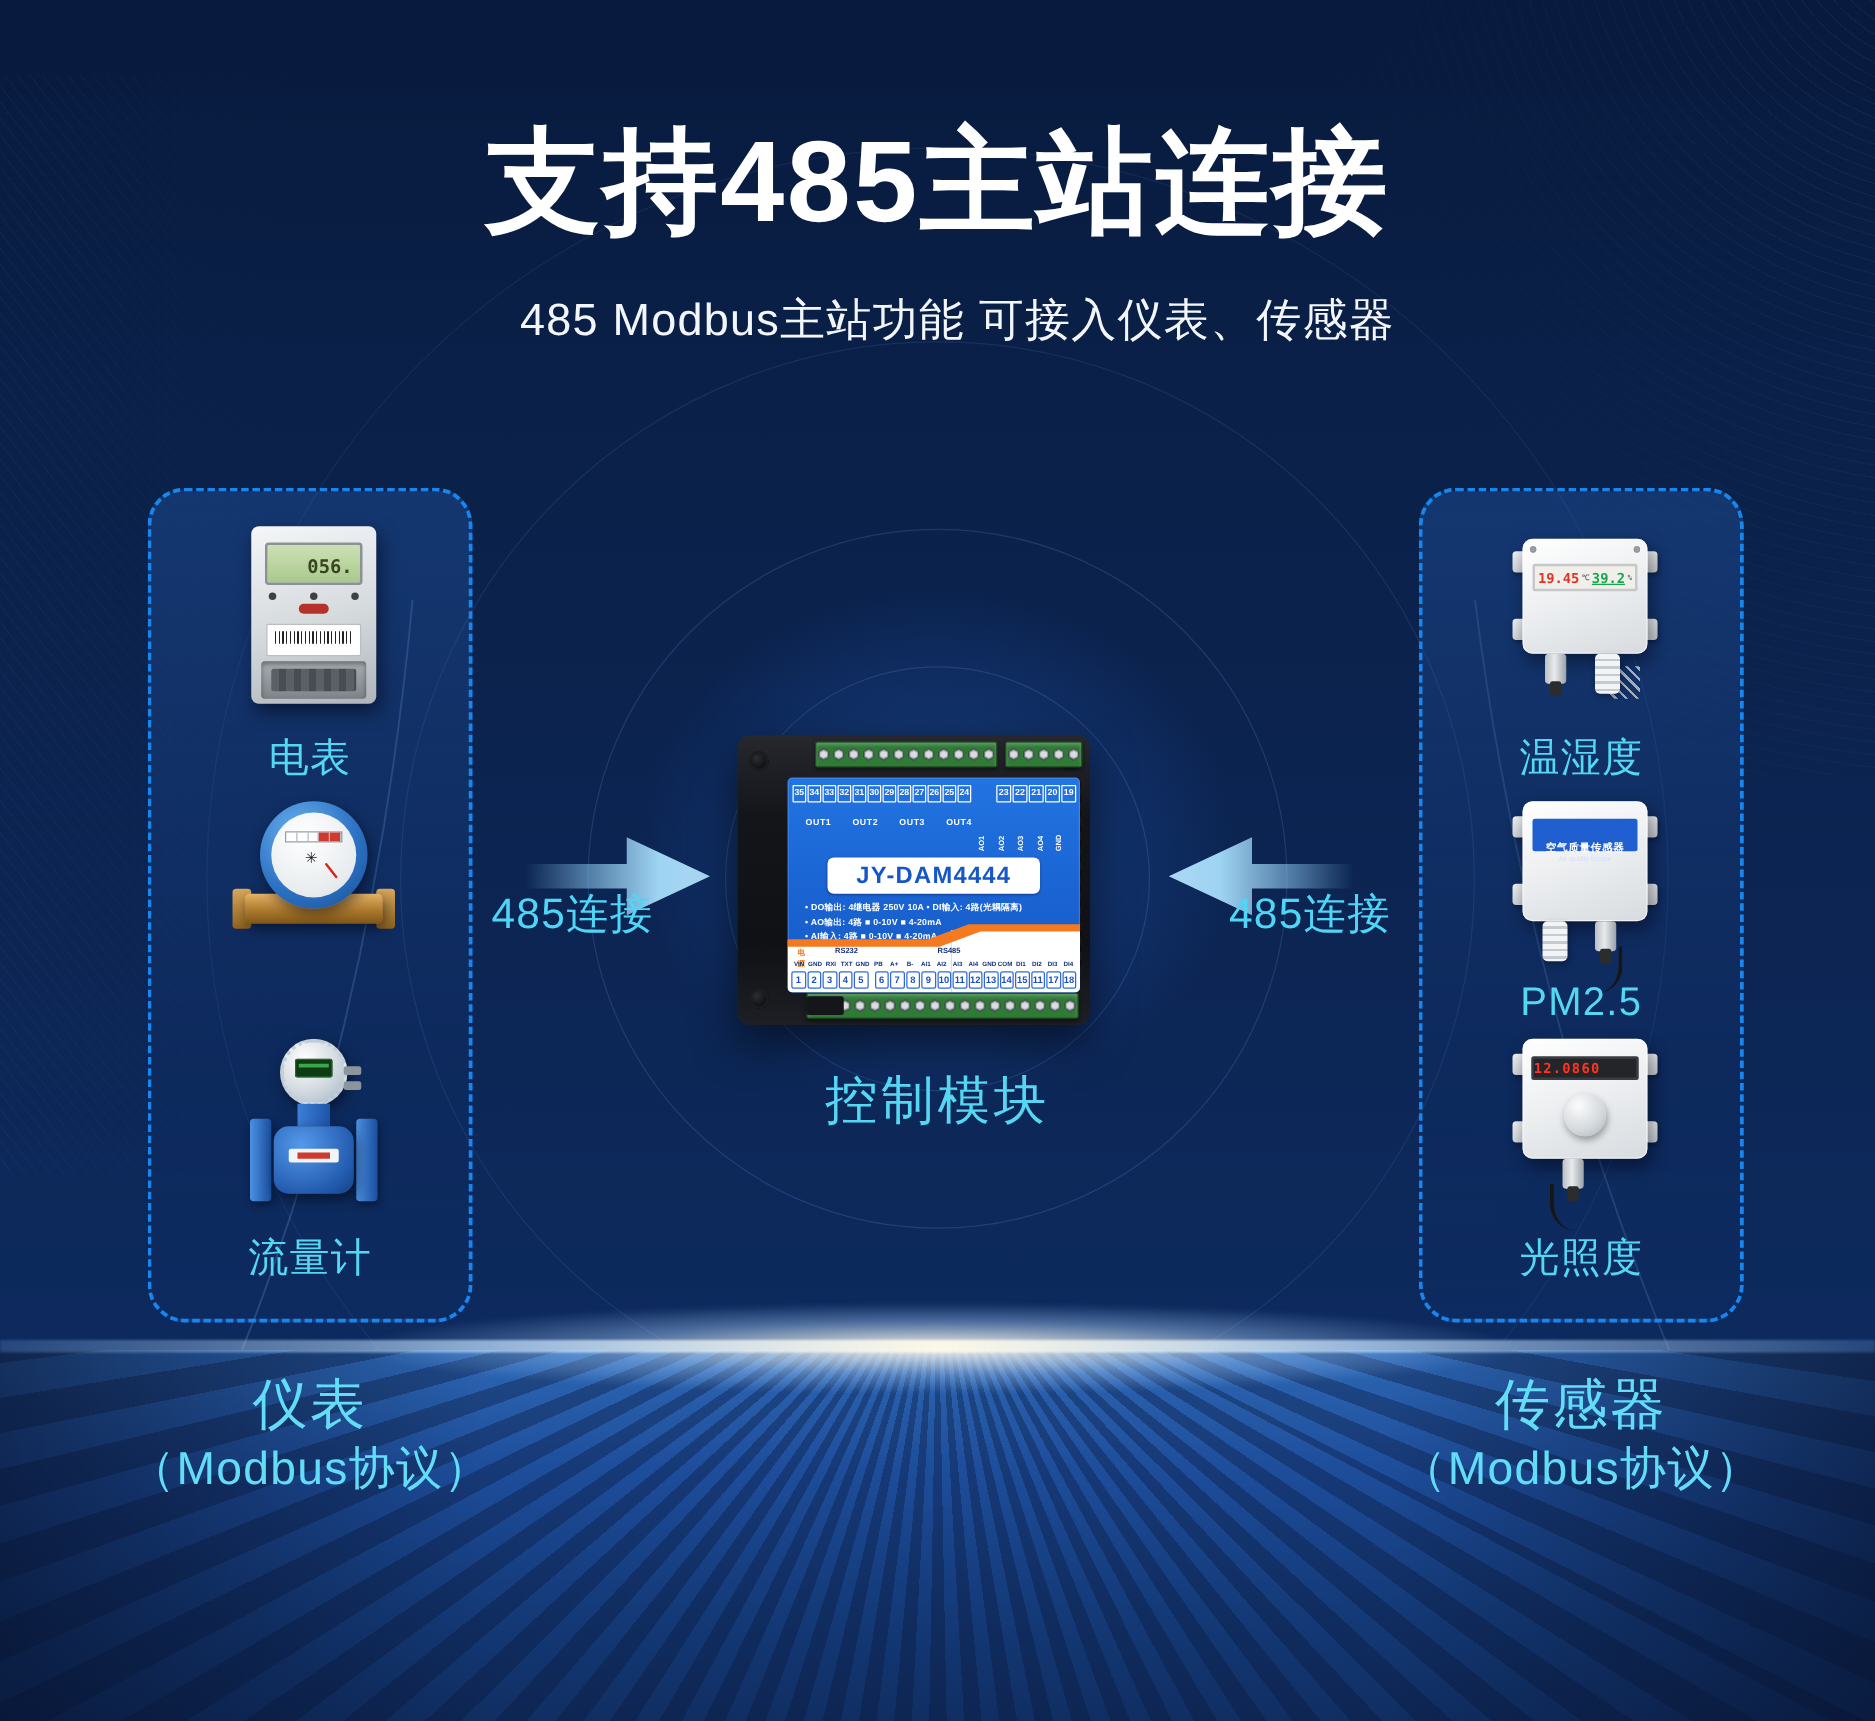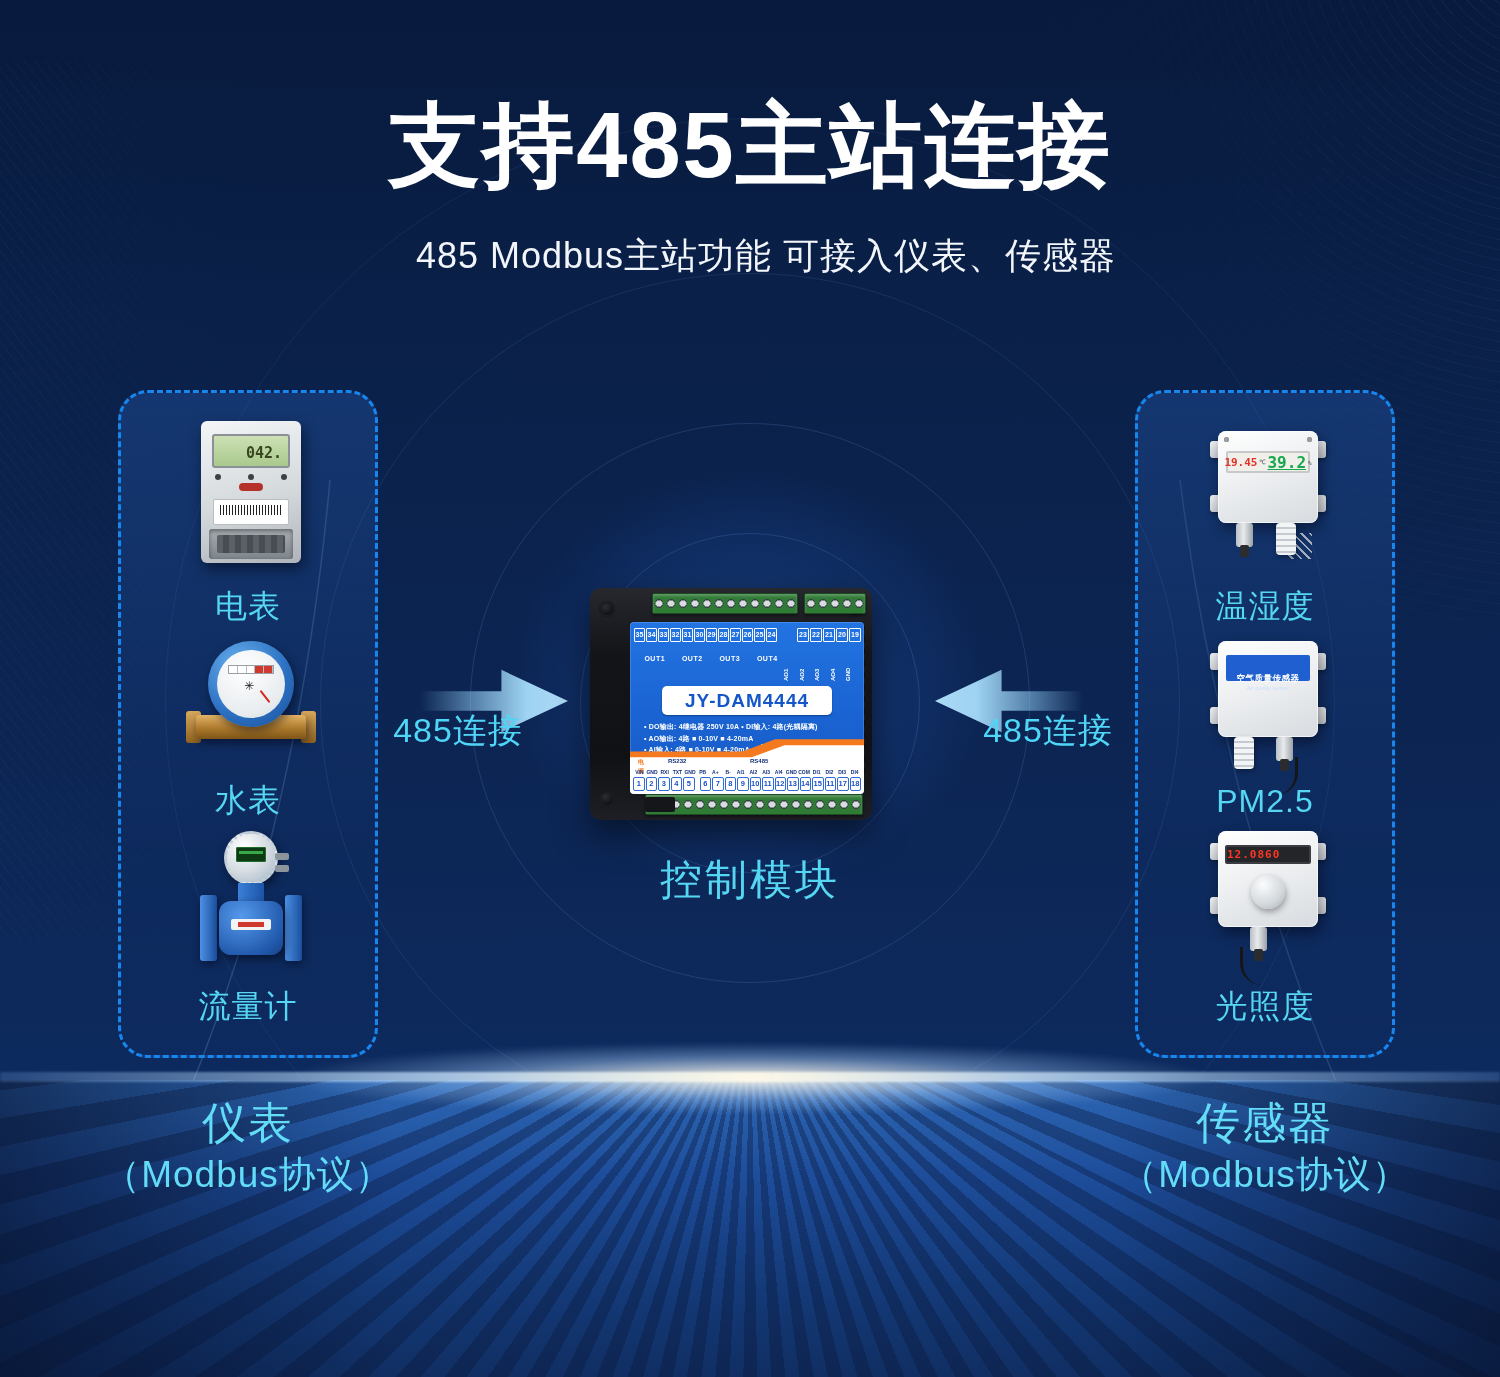--- a/index.html
+++ b/index.html
@@ -210,21 +210,21 @@
   .fmeter .ftag { position:absolute; left:40px; top:88px; width:40px; height:11px; background:#f2f4f5; border-radius:2px; }
   .fmeter .ftag::after { content:""; position:absolute; left:7px; top:3px; width:26px; height:5px; background:#d03a2e; }
 
   
   .thsensor { left:72px; top:38px; width:116px; height:138px; }
   .thsensor .wbox { left:8px; top:0; width:100px; height:92px; }
   .thdisp { position:absolute; left:16px; top:20px; width:84px; height:22px; background:#f1efe9;
     border:2px solid #c6c8ca; border-radius:2px; display:flex; align-items:center; justify-content:center; gap:2px; }
   .thdisp .tv { color:#e03427; font-size:11px; }
   .thdisp .tu { color:#6b6f73; font-size:6px; }
-  .thdisp .hv { color:#17a84d; font-size:16px;text-decoration:underline; }
+  .thdisp .hv { color:#17a84d; font-size:11px;text-decoration:underline; }
   .diagvents { position:absolute; right:14px; bottom:10px; width:26px; height:26px;
     background:repeating-linear-gradient(45deg, transparent 0 4px, #c7ccd0 4px 6px); opacity:.8; }
 
   
   .aqsensor { left:72px; top:248px; width:116px; height:140px; }
   .aqsensor .wbox { left:8px; top:0; width:100px; height:96px; }
   .aqbanner { position:absolute; left:16px; top:14px; width:84px; height:26px; background:#1f5fd0; border-radius:2px;
     text-align:center; color:#fff; }
   .aqbanner .cn { font-size:8.5px; font-weight:bold; letter-spacing:0.5px; padding-top:18px; }
   .aqbanner .en { font-size:5.5px; color:#cfe0ff; }
@@ -262,21 +262,21 @@
   <div class="horizon-glow"></div>
   <div class="horizon-line"></div>
 
   <h1 class="title">支持485主站连接</h1>
   <div class="subtitle">485 Modbus主站功能  可接入仪表、传感器</div>
 
   <div class="panel left">
 
     <div class="device emeter">
       <div class="ebody"></div>
-      <div class="escreen ledpanel">042.</div>
+      <div class="escreen ledpanel">056.</div>
       <div class="ebtns">
           <i></i>
           <i></i>
           <i></i>
         </div>
       <div class="ered"></div>
       <div class="ebar"></div>
       <div class="ebottom"></div>
     </div>
     <div class="dev-label" style="top:192px">电表</div>
@@ -290,21 +290,20 @@
       <div class="odo">
           <i></i>
           <i></i>
           <i></i>
           <i class="redseg"></i>
           <i class="redseg"></i>
         </div>
       <div class="star">✳</div>
       <div class="needle"></div>
     </div>
-    <div class="dev-label" style="top:386px">水表</div>
 
     <div class="device fmeter">
       <div class="fhead"></div>
       <div class="fdisp"></div>
       <div class="fnub n1"></div>
       <div class="fnub n2"></div>
       <div class="fneck"></div>
       <div class="fflange l"></div>
       <div class="fflange r"></div>
       <div class="fbody"></div>

